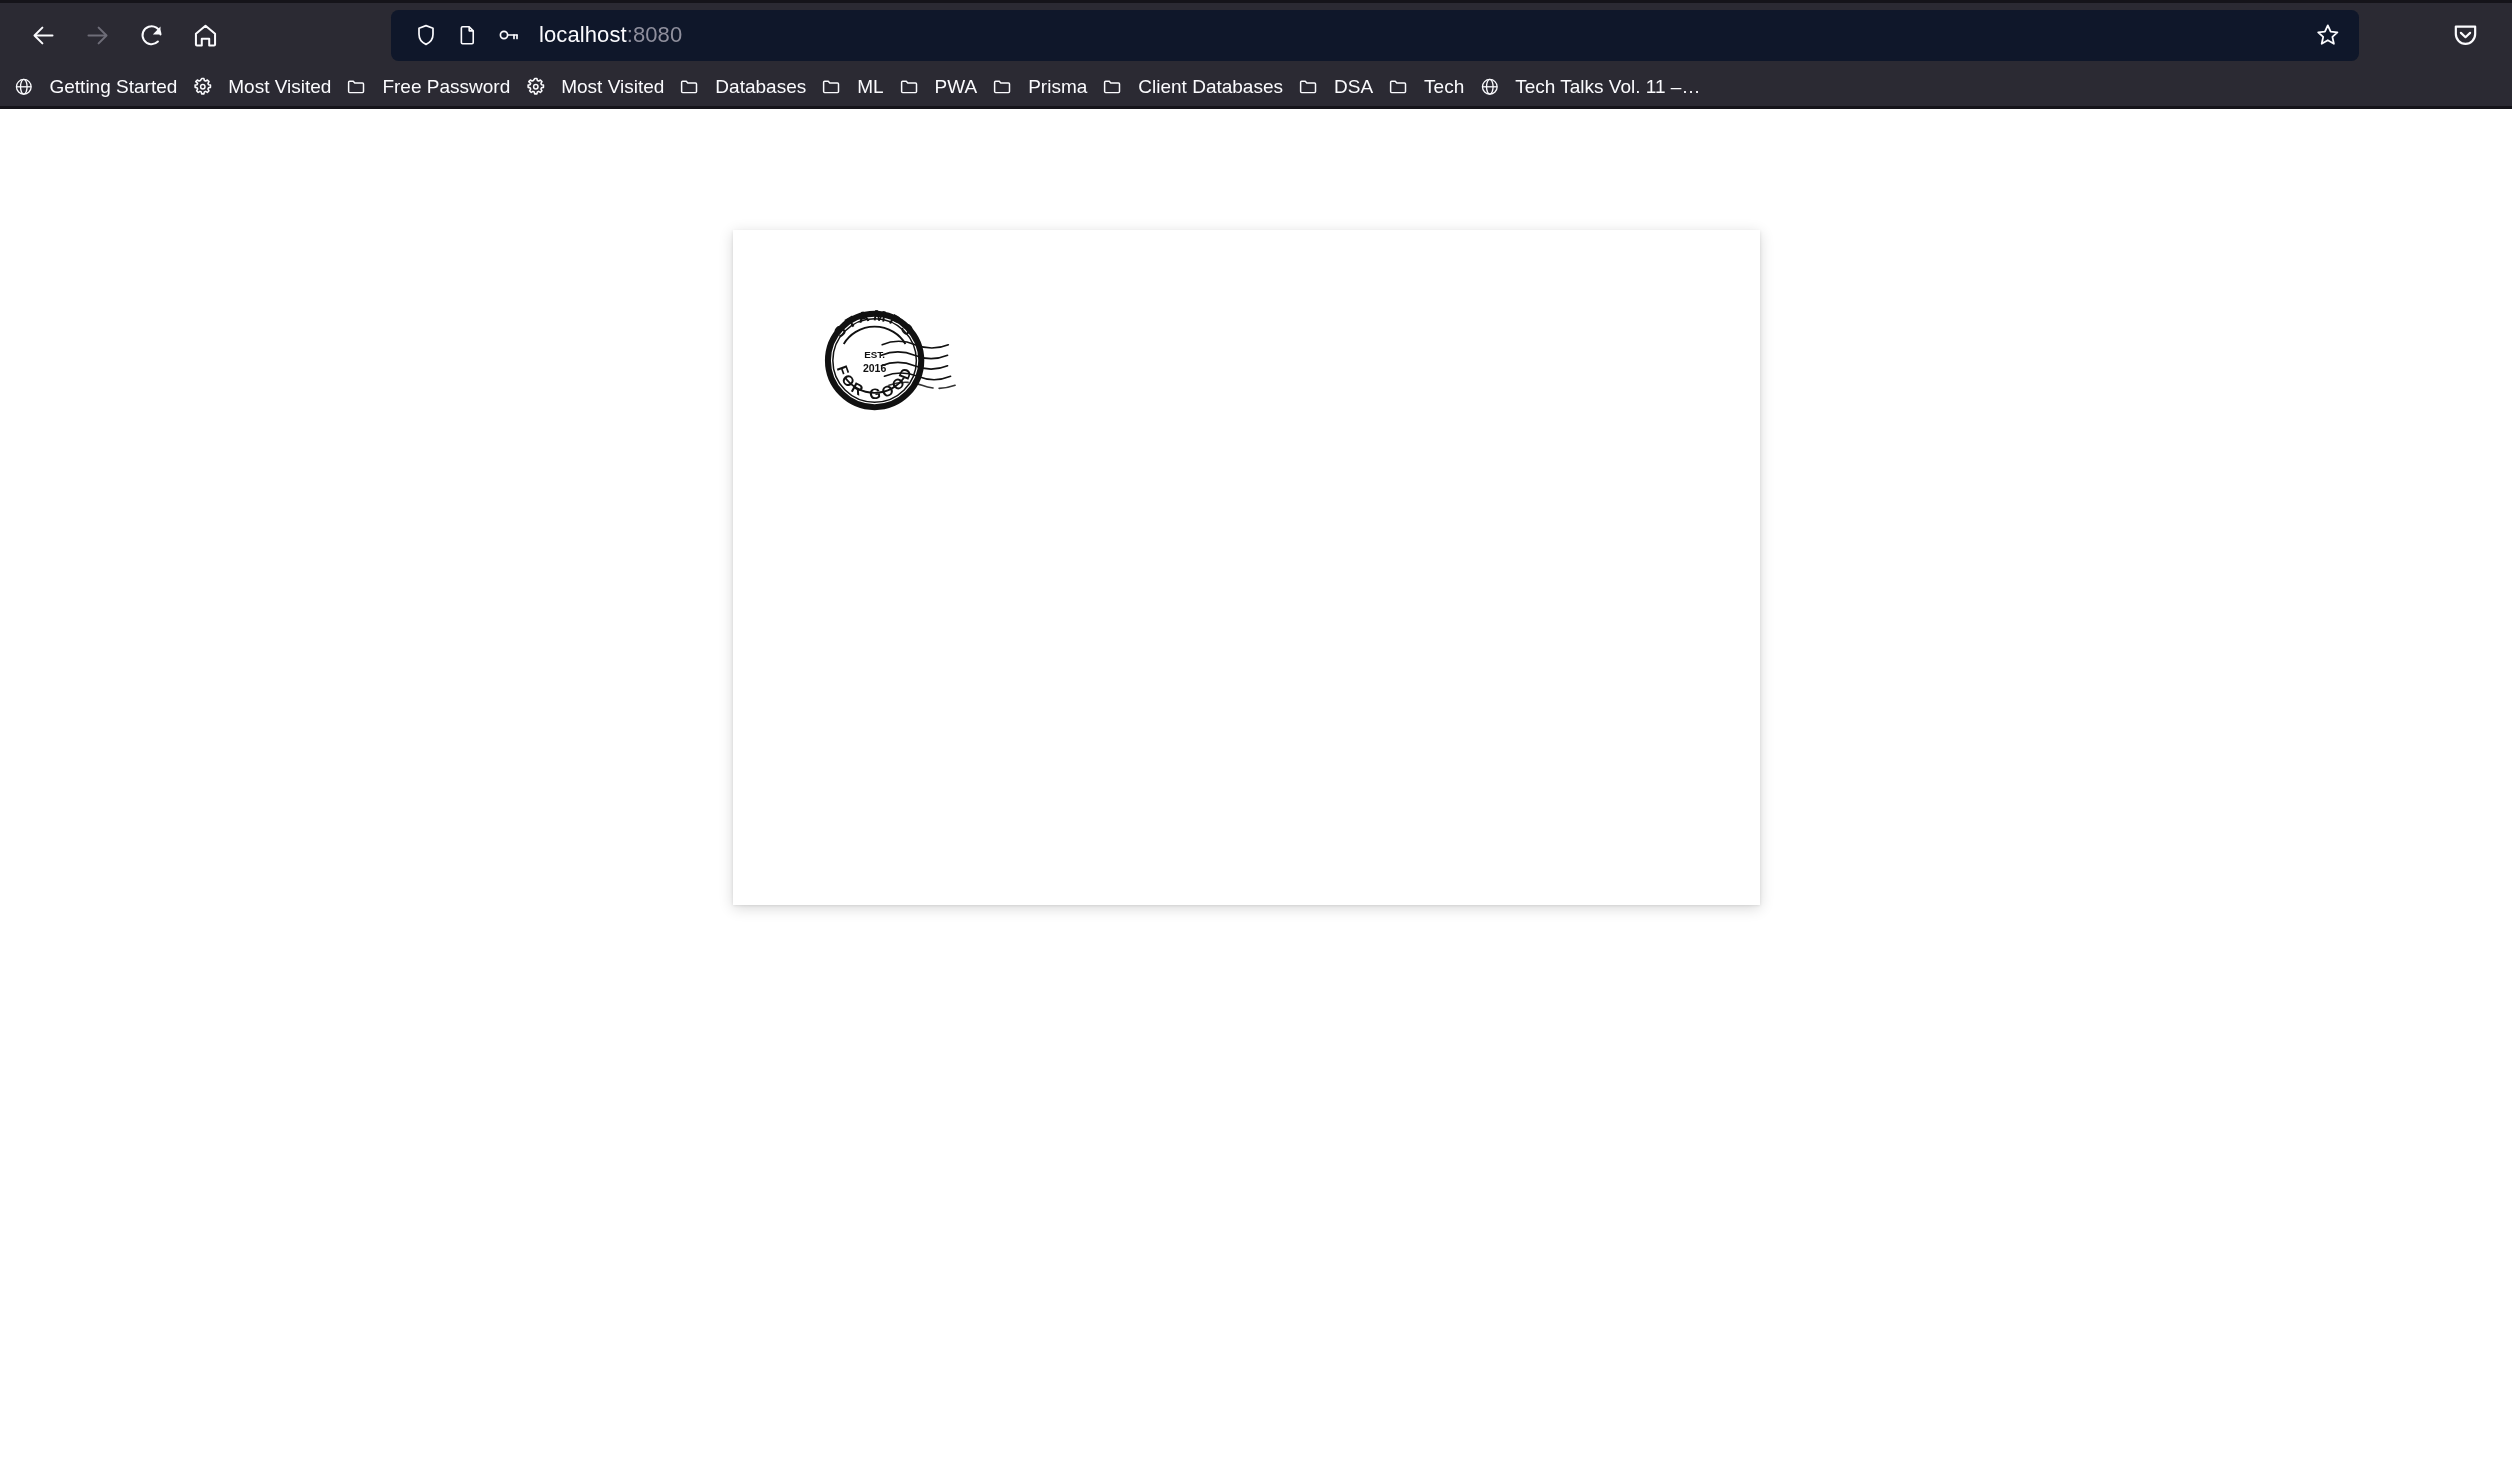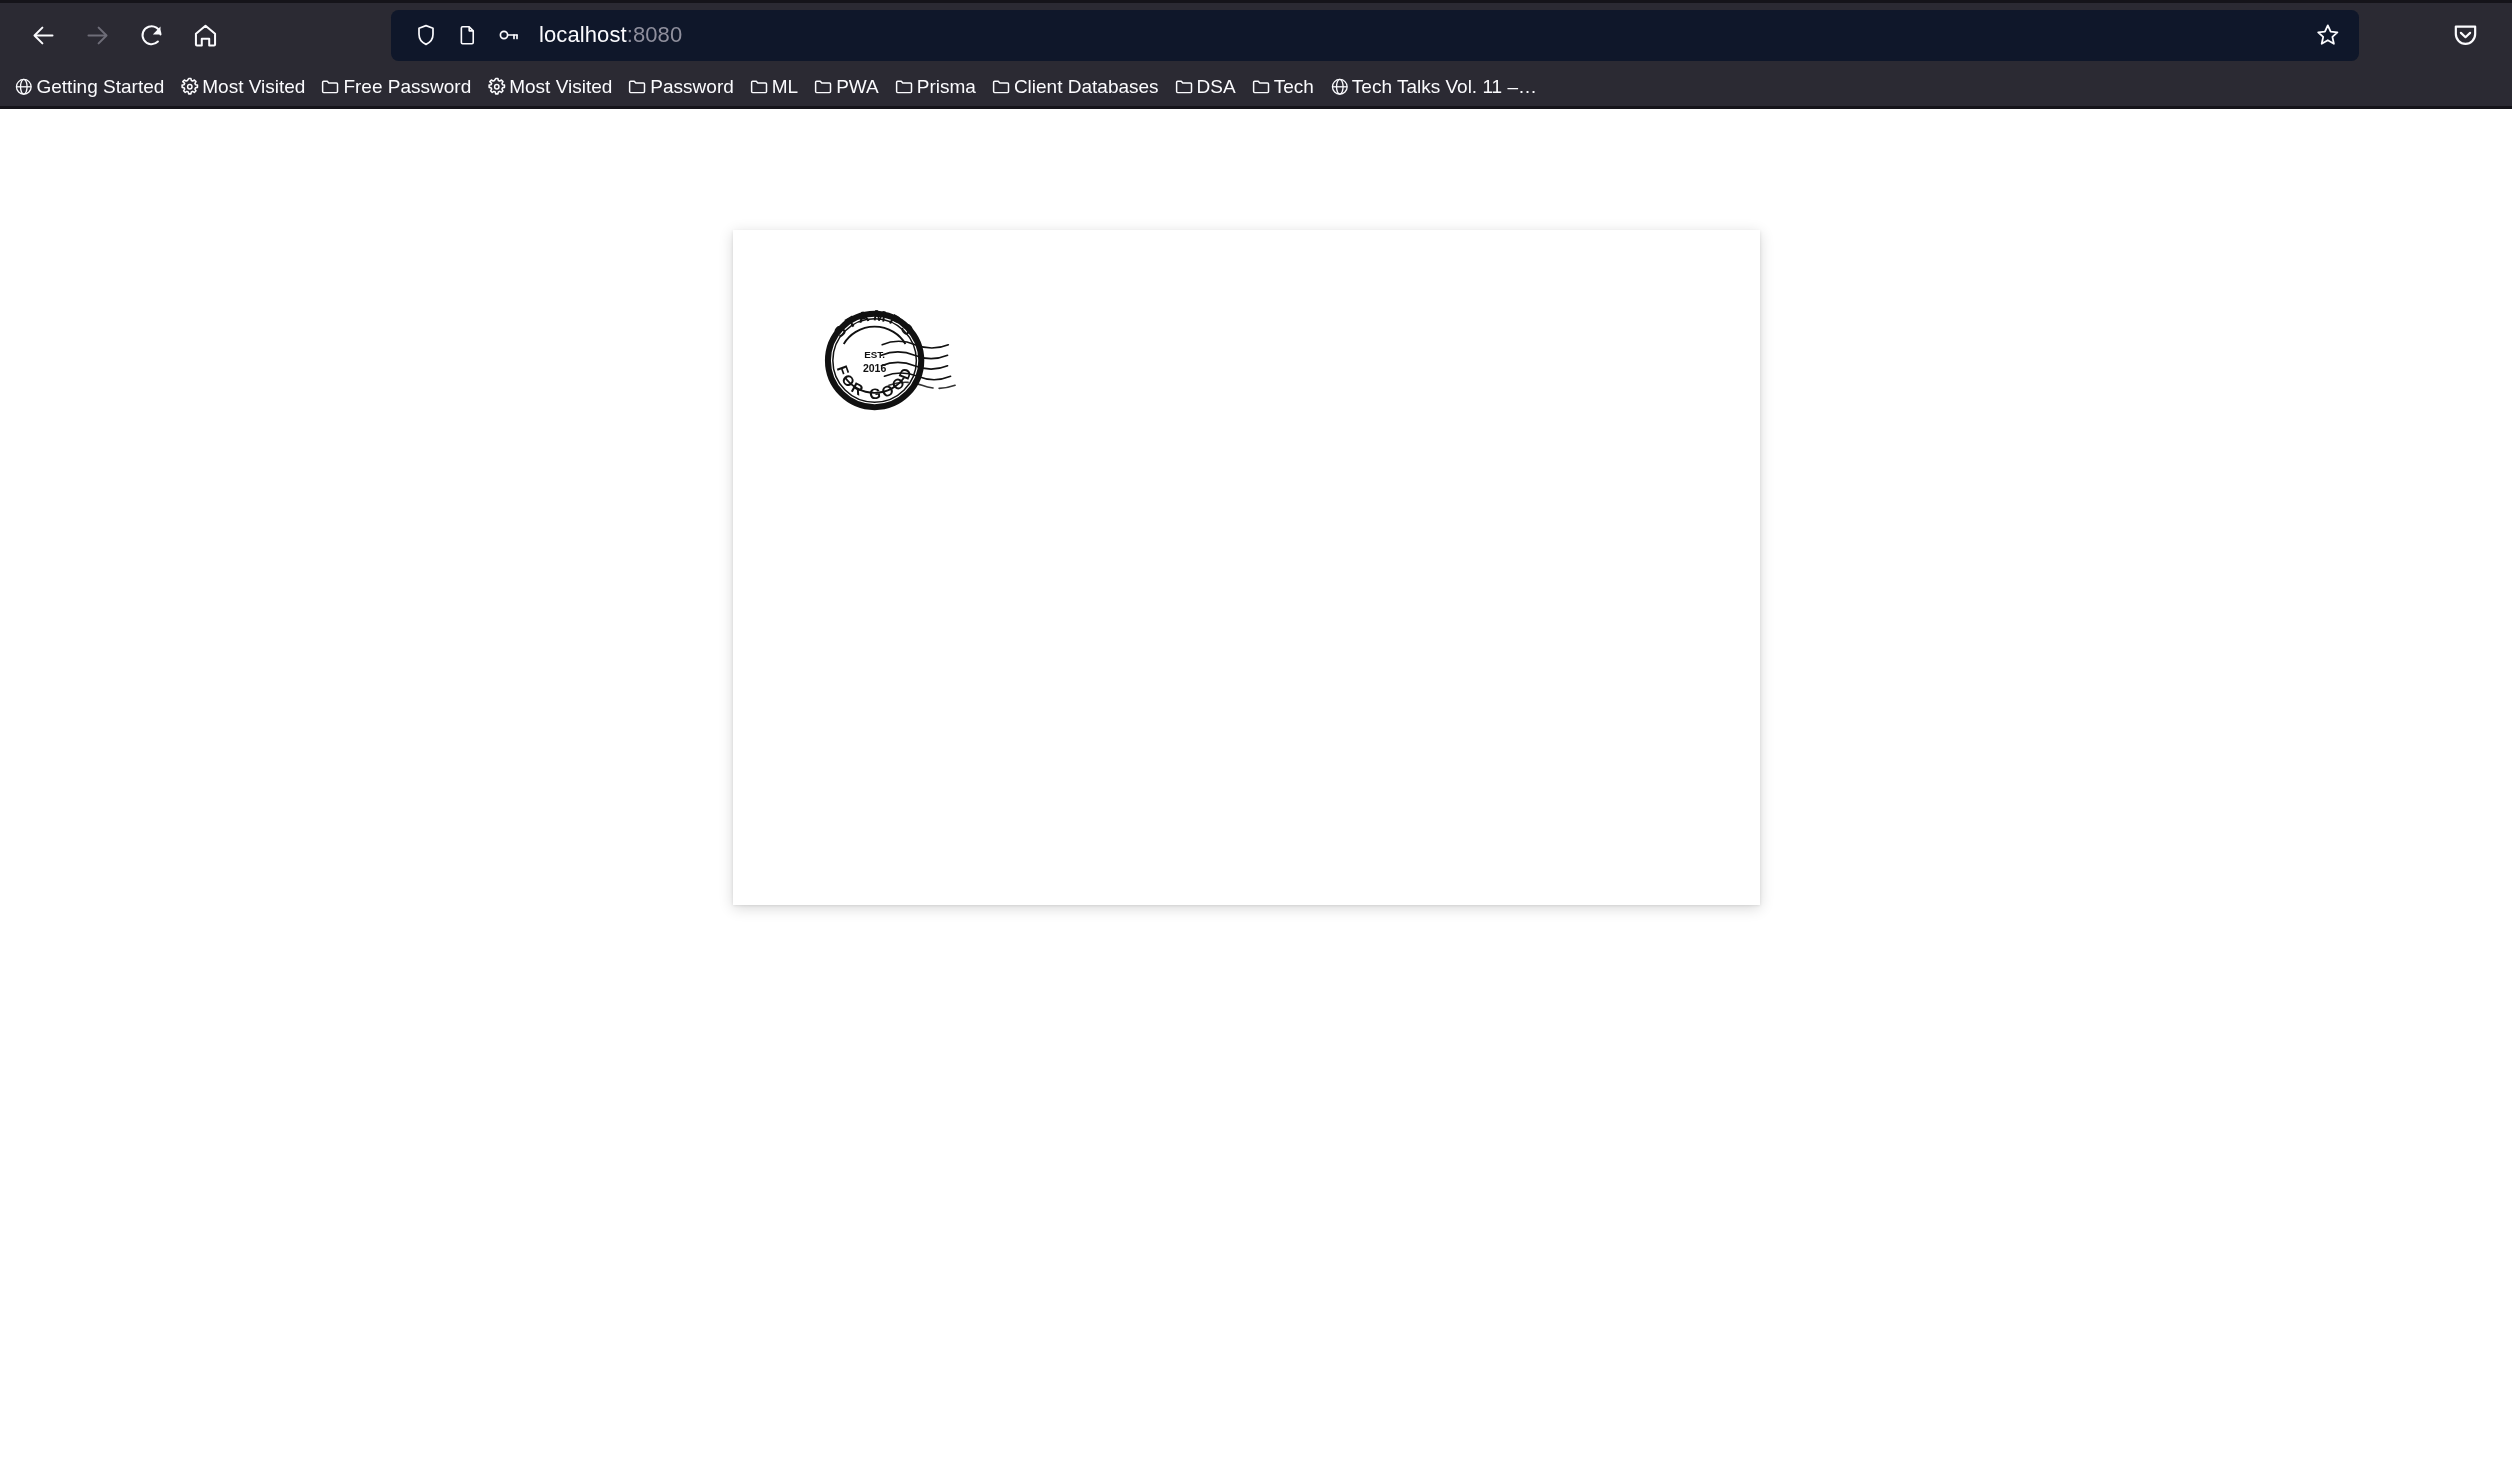--- a/index.html
+++ b/index.html
@@ -99,21 +99,21 @@
     padding: 0 6px;
     border-bottom: 3.8px solid #15141a;
     overflow: hidden;
   }
   .bookmark {
     display: flex;
     align-items: center;
     height: 33px;
     padding: 0 7.5px;
     border-radius: 4.5px;
-    gap: 2px;
+    gap: 15px;
     flex: 0 0 auto;
     cursor: pointer;
   }
   .bookmark .bm-label {
     color: #fbfbfe;
     font-size: 19px;
     white-space: nowrap;
   }
   .bm-icon { width: 21px; height: 21px; display:flex; align-items:center; justify-content:center; flex:0 0 auto; }
 
@@ -327,21 +327,21 @@
           </svg>
         </span>
         <span class="bm-label">Most Visited</span>
       </div>
       <div class="bookmark">
         <span class="bm-icon">
           <svg width="21" height="21" viewBox="0 0 24 24" fill="none" stroke="#fbfbfe" stroke-width="1.7" stroke-linejoin="round">
             <path d="M3 7.2a1.2 1.2 0 0 1 1.2-1.2h4.1l1.7 2h8.8A1.2 1.2 0 0 1 20 9.2v8.6a1.2 1.2 0 0 1-1.2 1.2H4.2A1.2 1.2 0 0 1 3 17.8z"></path>
           </svg>
         </span>
-        <span class="bm-label">Password</span>
+        <span class="bm-label">Databases</span>
       </div>
       <div class="bookmark">
         <span class="bm-icon">
           <svg width="21" height="21" viewBox="0 0 24 24" fill="none" stroke="#fbfbfe" stroke-width="1.7" stroke-linejoin="round">
             <path d="M3 7.2a1.2 1.2 0 0 1 1.2-1.2h4.1l1.7 2h8.8A1.2 1.2 0 0 1 20 9.2v8.6a1.2 1.2 0 0 1-1.2 1.2H4.2A1.2 1.2 0 0 1 3 17.8z"></path>
           </svg>
         </span>
         <span class="bm-label">ML</span>
       </div>
       <div class="bookmark">

